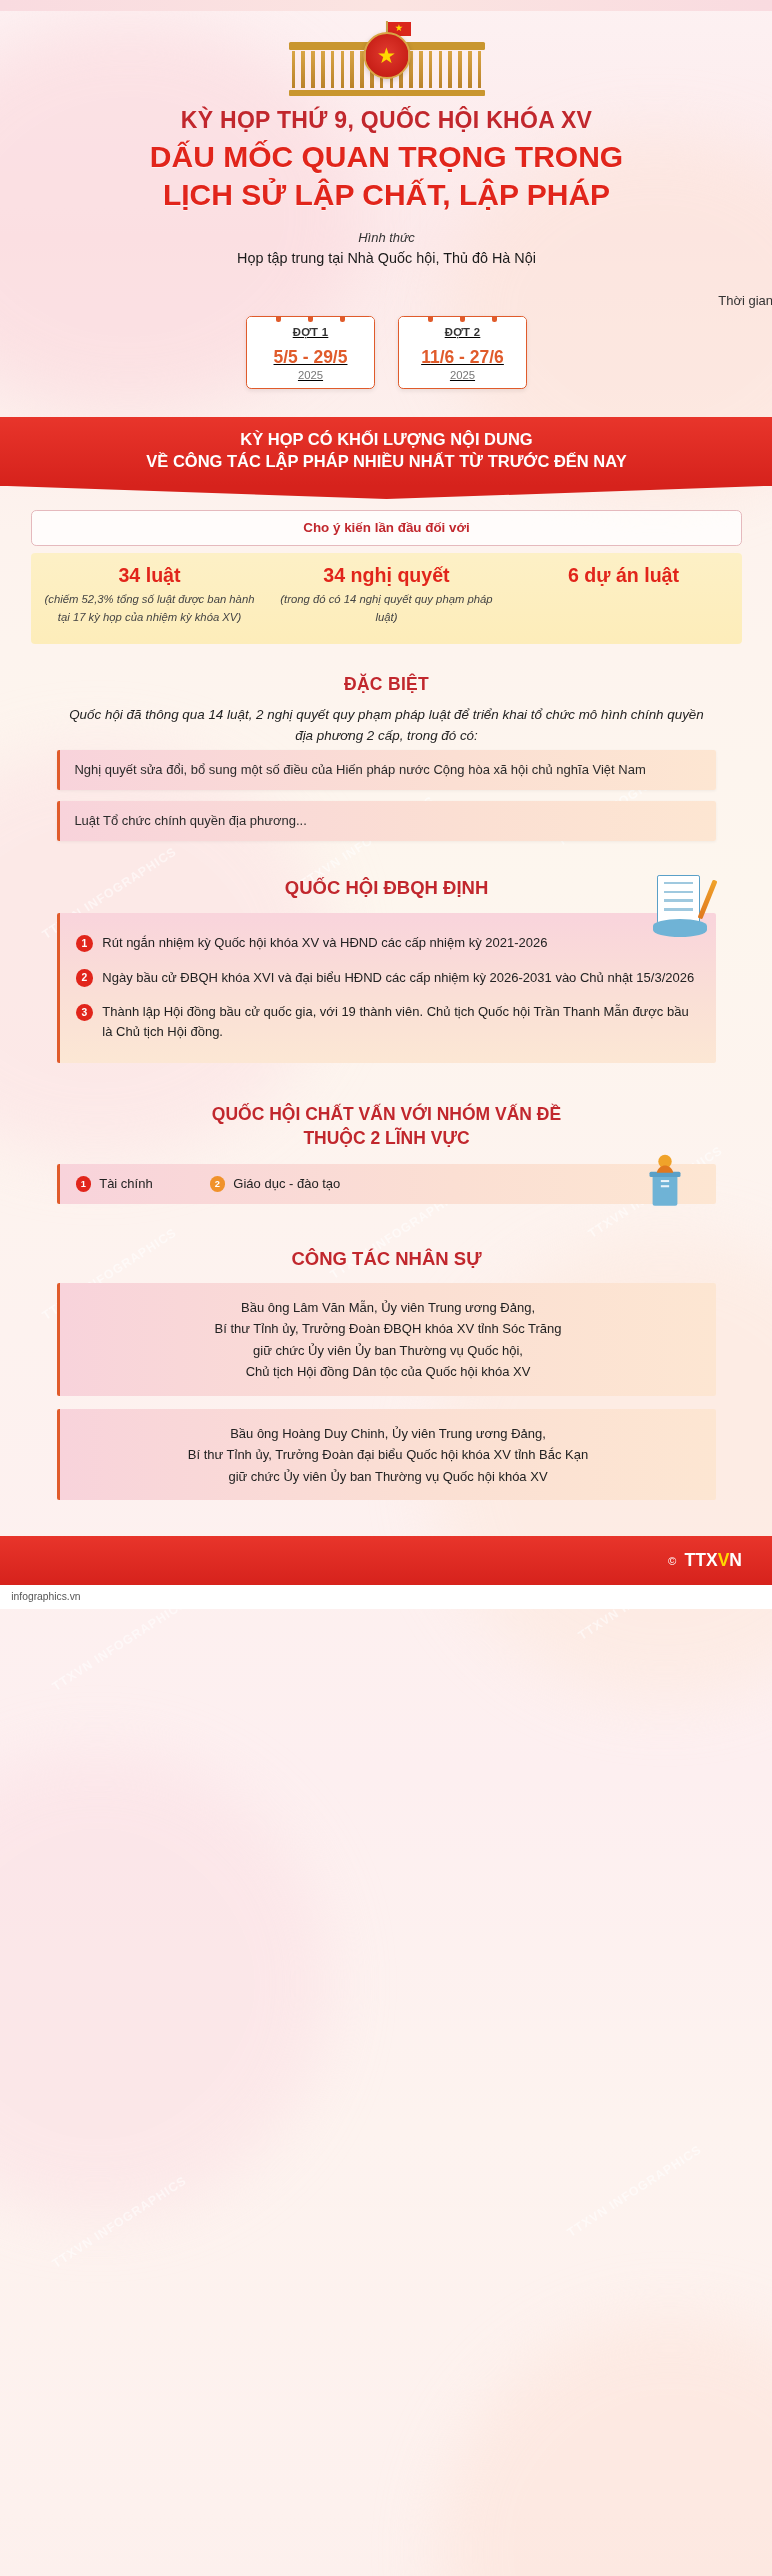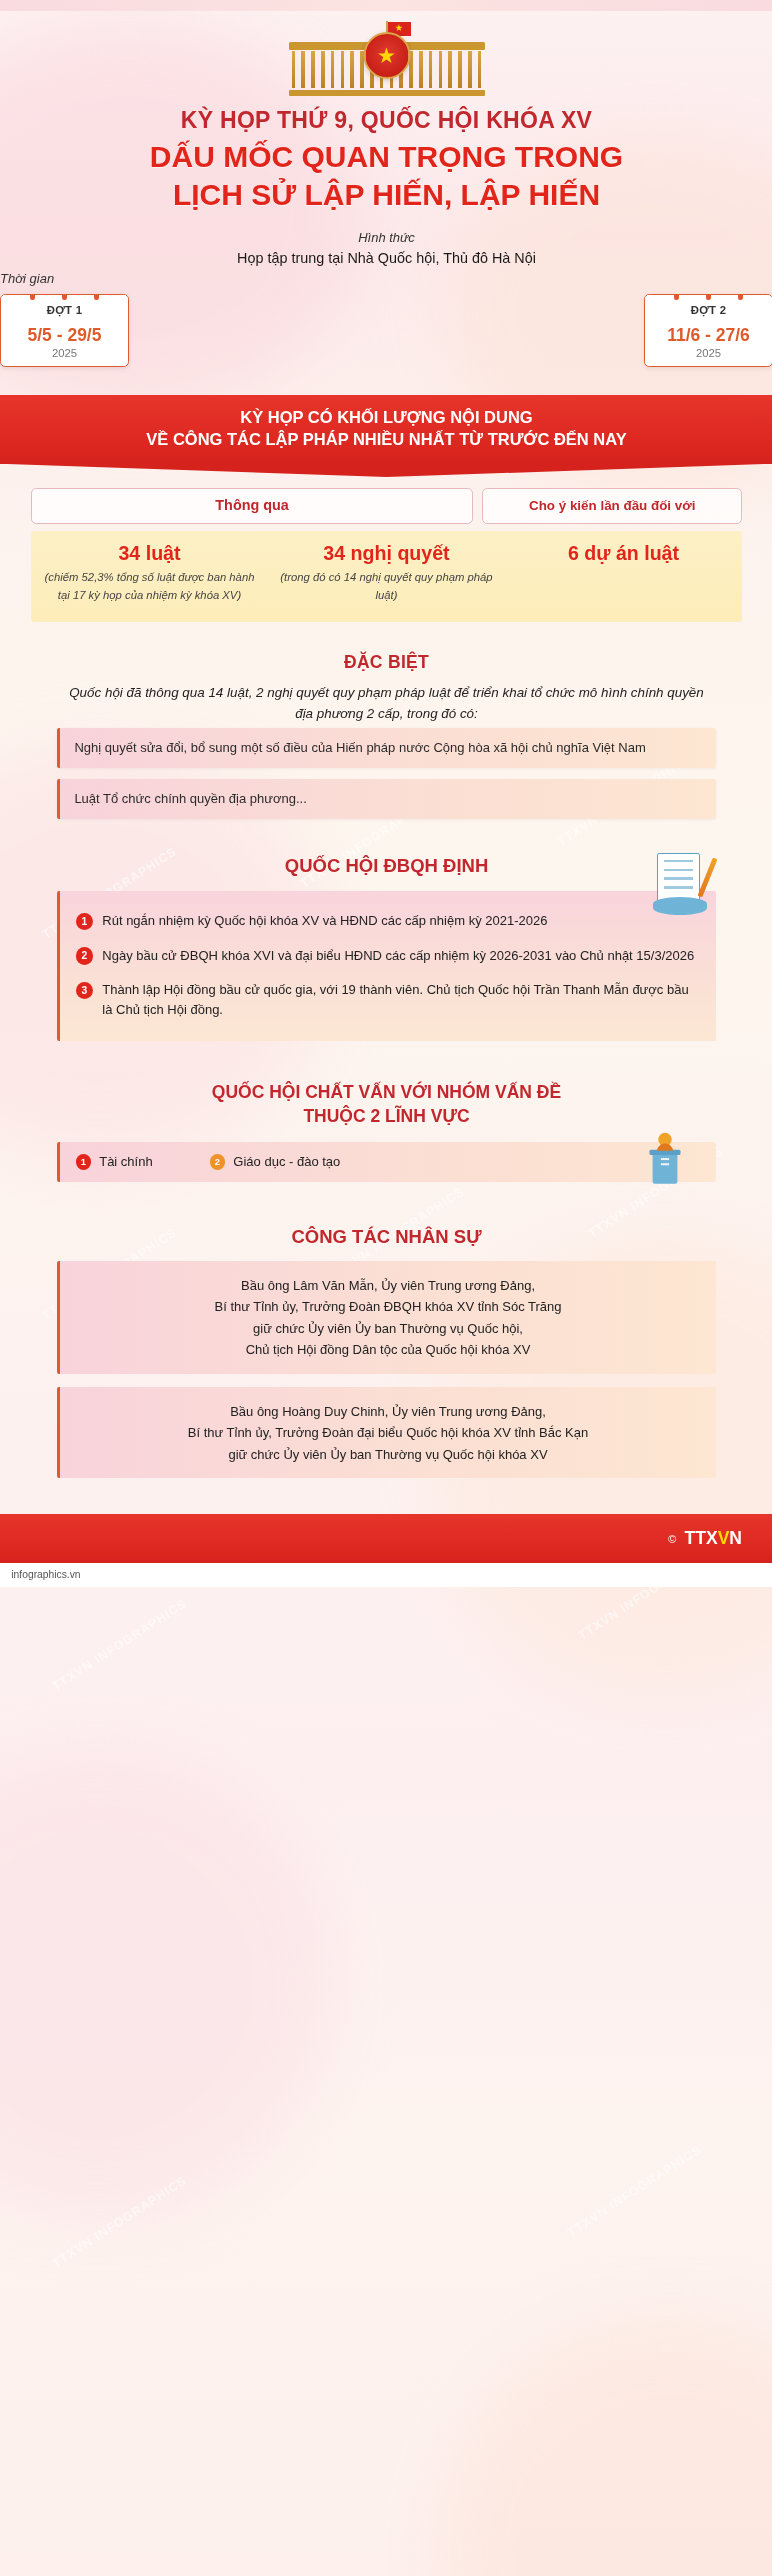--- a/index.html
+++ b/index.html
@@ -108,24 +108,24 @@
   .t2 {
     color: #e1251b; font-weight: 700; font-size: 30px; line-height: 1.18;
     text-shadow: 0 1px 0 rgba(255,255,255,.55);
   }
   .t3 { margin-top: 2.1px; }
 
   .meta { text-align: center; margin-top: 18.5px; }
   .meta .lbl { font-style: italic; font-size: 13px; color: #333; }
   .meta .val { font-size: 14.4px; color: #1a1a1a; margin-top: 4.1px; }
 
-  .timelabel { text-align: left; margin-top: 5px; font-style: italic; font-size: 13px; color: #333; }
+  .timelabel { text-align: right; margin-top: 27px; font-size: 13px; color: #333; }
 
   .cards {
-    display: flex; justify-content: space-between; gap: 23px; margin-top: 8.2px;
+    display: flex; justify-content: center; gap: 23px; margin-top: 8.2px; text-decoration: underline;
   }
   .cal {
     width: 129px; background: #ffffff;
     border: 1.5px solid #e05b2b; border-radius: 5.2px;
     padding: 0 0 6.2px; overflow: hidden;
     box-shadow: 0 1.5px 4.6px rgba(0,0,0,.08);
     position: relative;
   }
   .cal .rings {
     position: absolute; top: -5.2px; left: 0; width: 100%;
@@ -339,21 +339,21 @@
           </div>
           <div class="base"></div>
         </div>
         <div class="seal">★</div>
       </div>
     </div>
 
     <div class="title-block">
       <div class="t1">KỲ HỌP THỨ 9, QUỐC HỘI KHÓA XV</div>
       <div class="t2">DẤU MỐC QUAN TRỌNG TRONG</div>
-      <div class="t2 t3">LỊCH SỬ LẬP HIẾN, LẬP HIẾN</div>
+      <div class="t2 t3">LỊCH SỬ LẬP CHẤT, LẬP PHÁP</div>
     </div>
 
     <div class="meta">
       <div class="lbl">Hình thức</div>
       <div class="val">Họp tập trung tại Nhà Quốc hội, Thủ đô Hà Nội</div>
     </div>
 
     <div class="timelabel">Thời gian</div>
 
     <div class="cards">
@@ -378,21 +378,20 @@
         <div class="yr">2025</div>
       </div>
     </div>
 
     <div class="redband">
       <div>KỲ HỌP CÓ KHỐI LƯỢNG NỘI DUNG</div>
       <div>VỀ CÔNG TÁC LẬP PHÁP NHIỀU NHẤT TỪ TRƯỚC ĐẾN NAY</div>
     </div>
 
     <div class="tabhead">
-      <div class="tab wide">Thông qua</div>
       <div class="tab narrow">Cho ý kiến lần đầu đối với</div>
     </div>
 
     <div class="cols3">
       <div class="col3 c1">
         <div class="big">34 luật</div>
         <div class="sub">(chiếm 52,3% tổng số luật được ban hành tại 17 kỳ họp của nhiệm kỳ khóa XV)</div>
       </div>
       <div class="col3 c2">
         <div class="big">34 nghị quyết</div>

